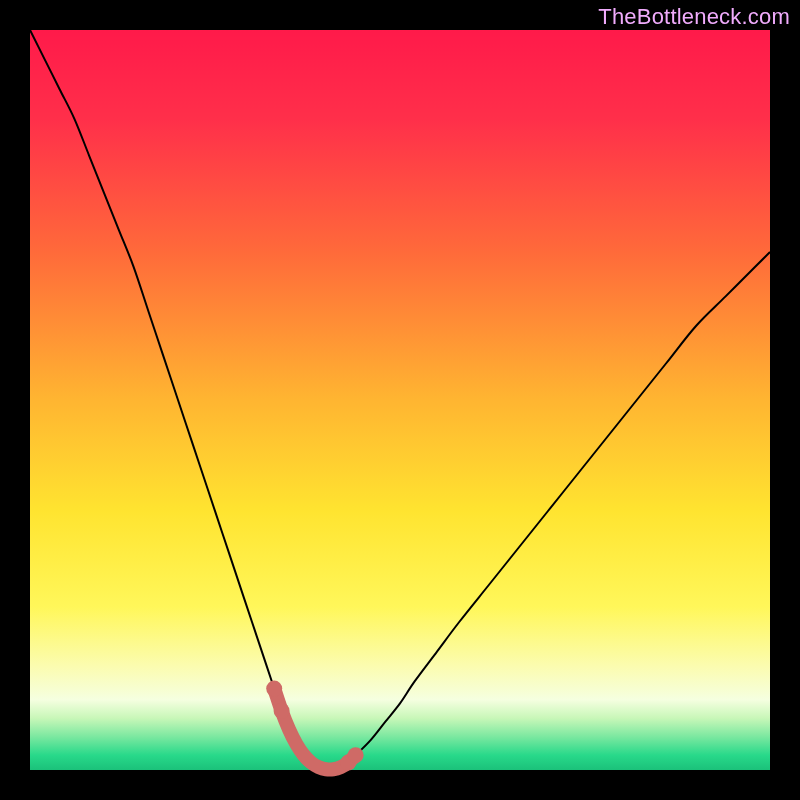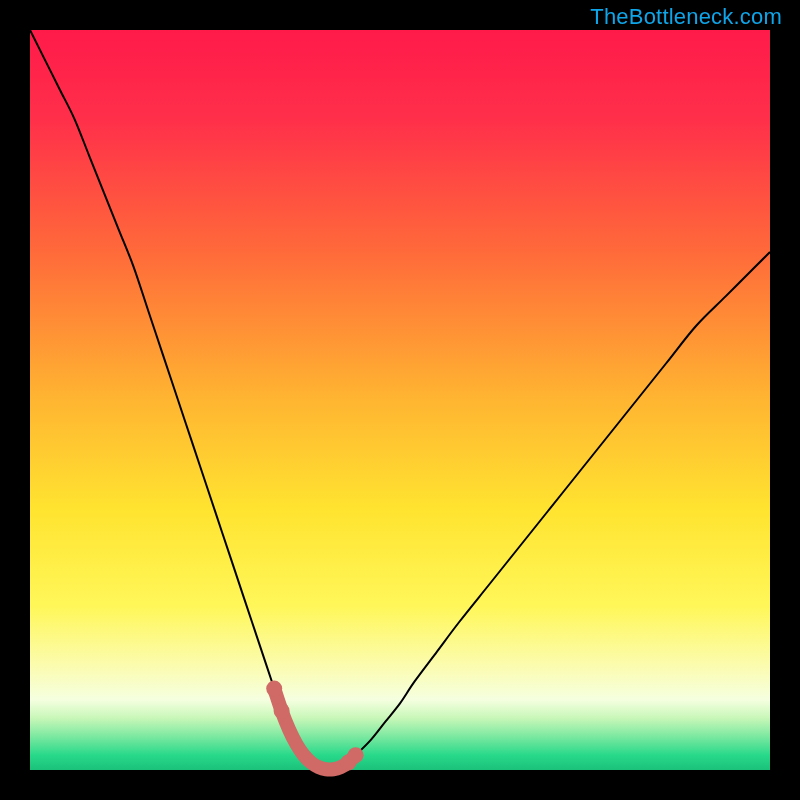--- a/index.html
+++ b/index.html
@@ -12,22 +12,22 @@
     overflow: hidden;
   }
   .frame {
     position: relative;
     width: 800px;
     height: 800px;
   }
   .watermark {
     position: absolute;
     top: 4px;
-    right: 18px;
-    color: #0ea5e9;
+    right: 10px;
+    color: #f0abfc;
     font-size: 22px;
     font-weight: 500;
     letter-spacing: 0.2px;
     z-index: 20;
     user-select: none;
   }
   svg.chart {
     position: absolute;
     left: 0;
     top: 0;

